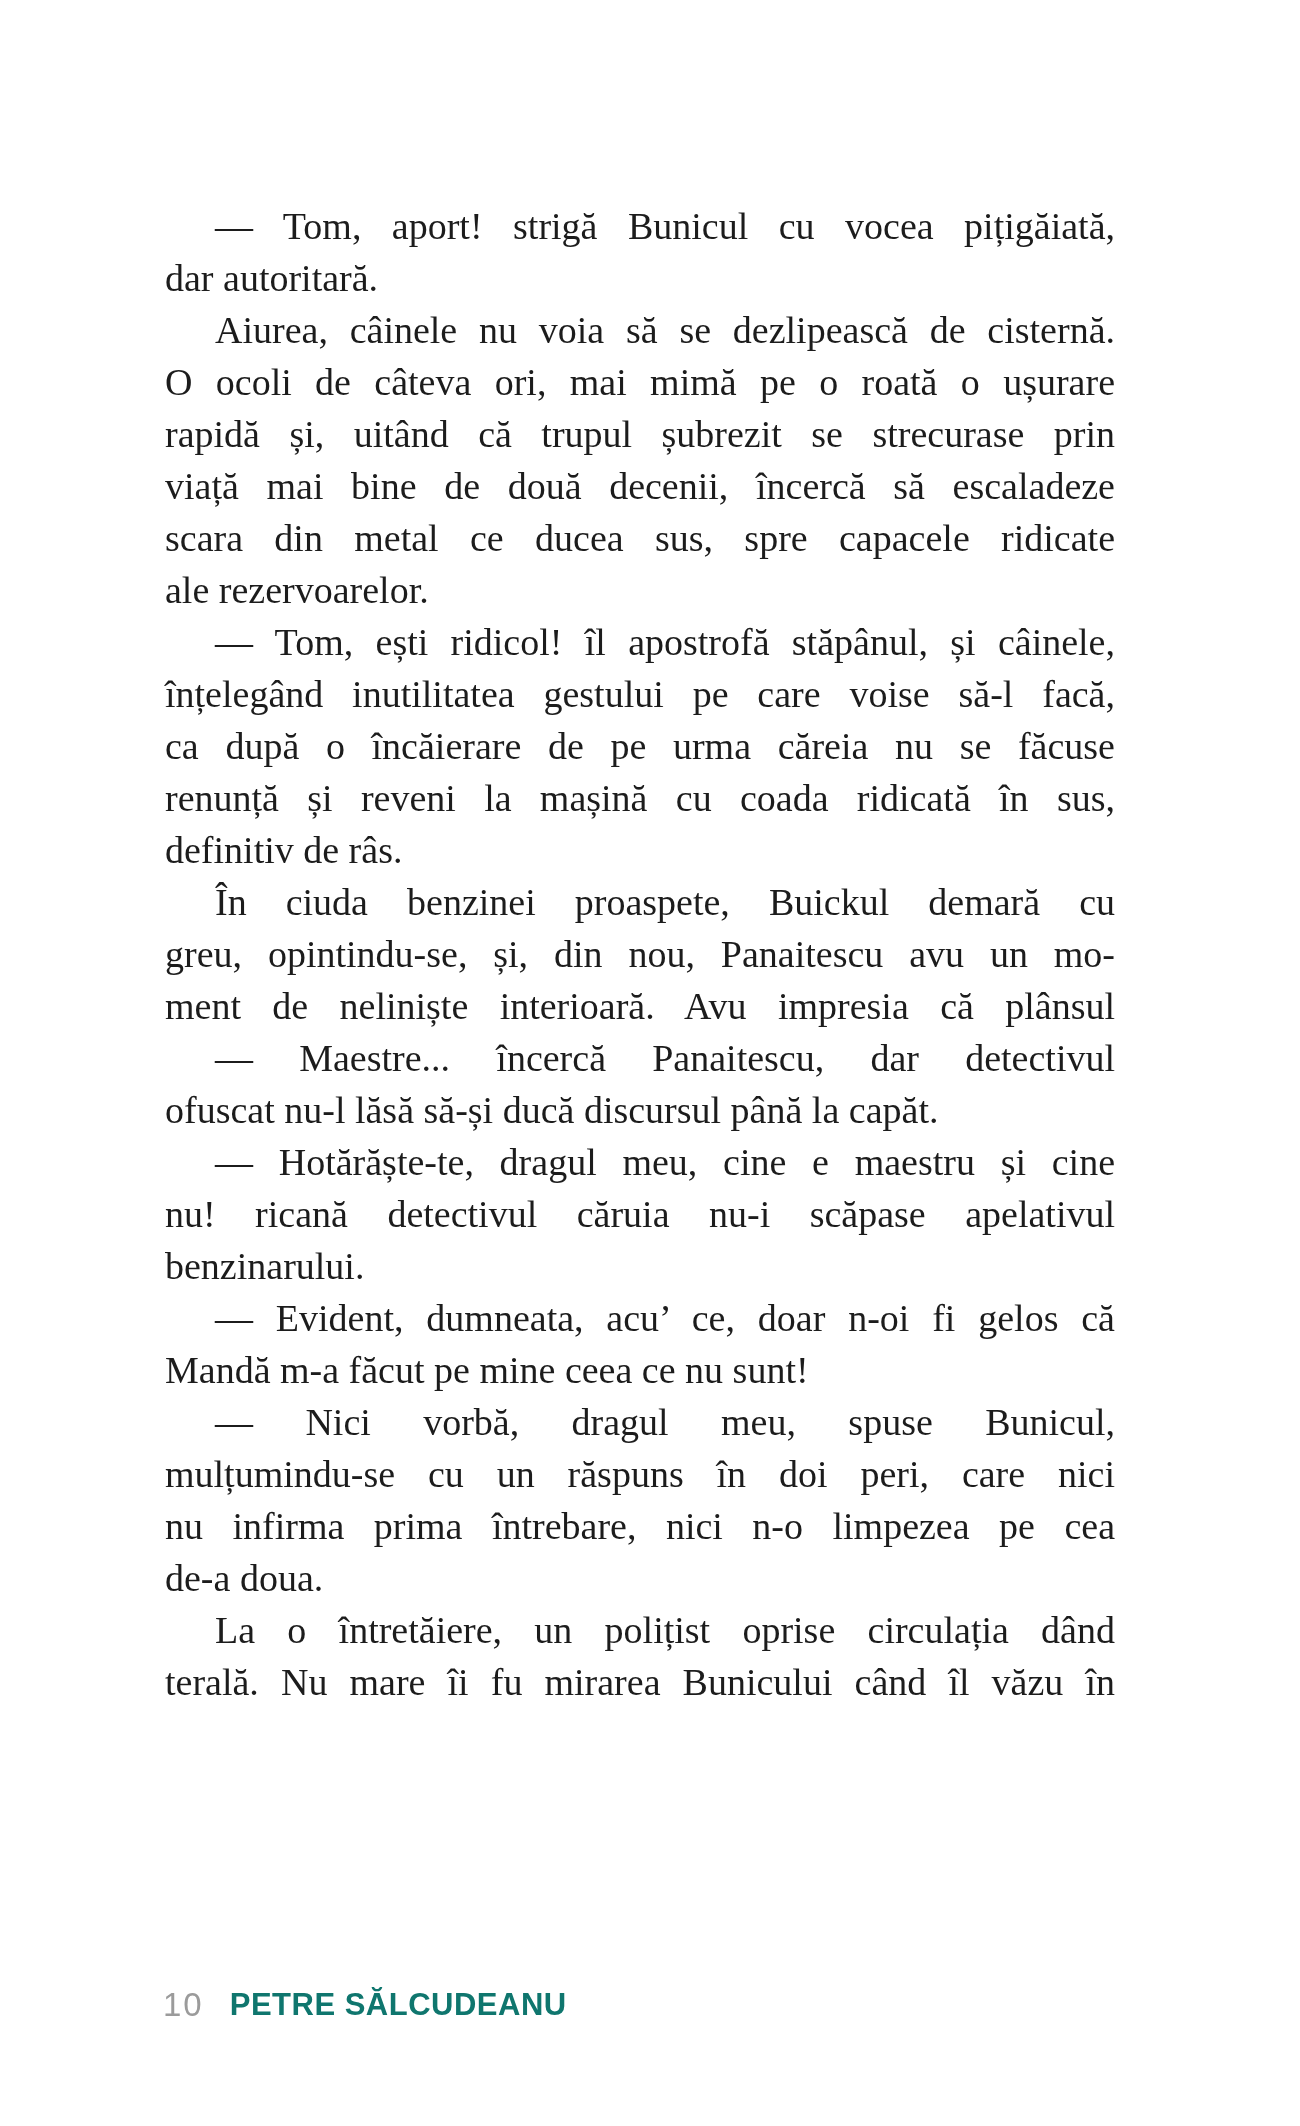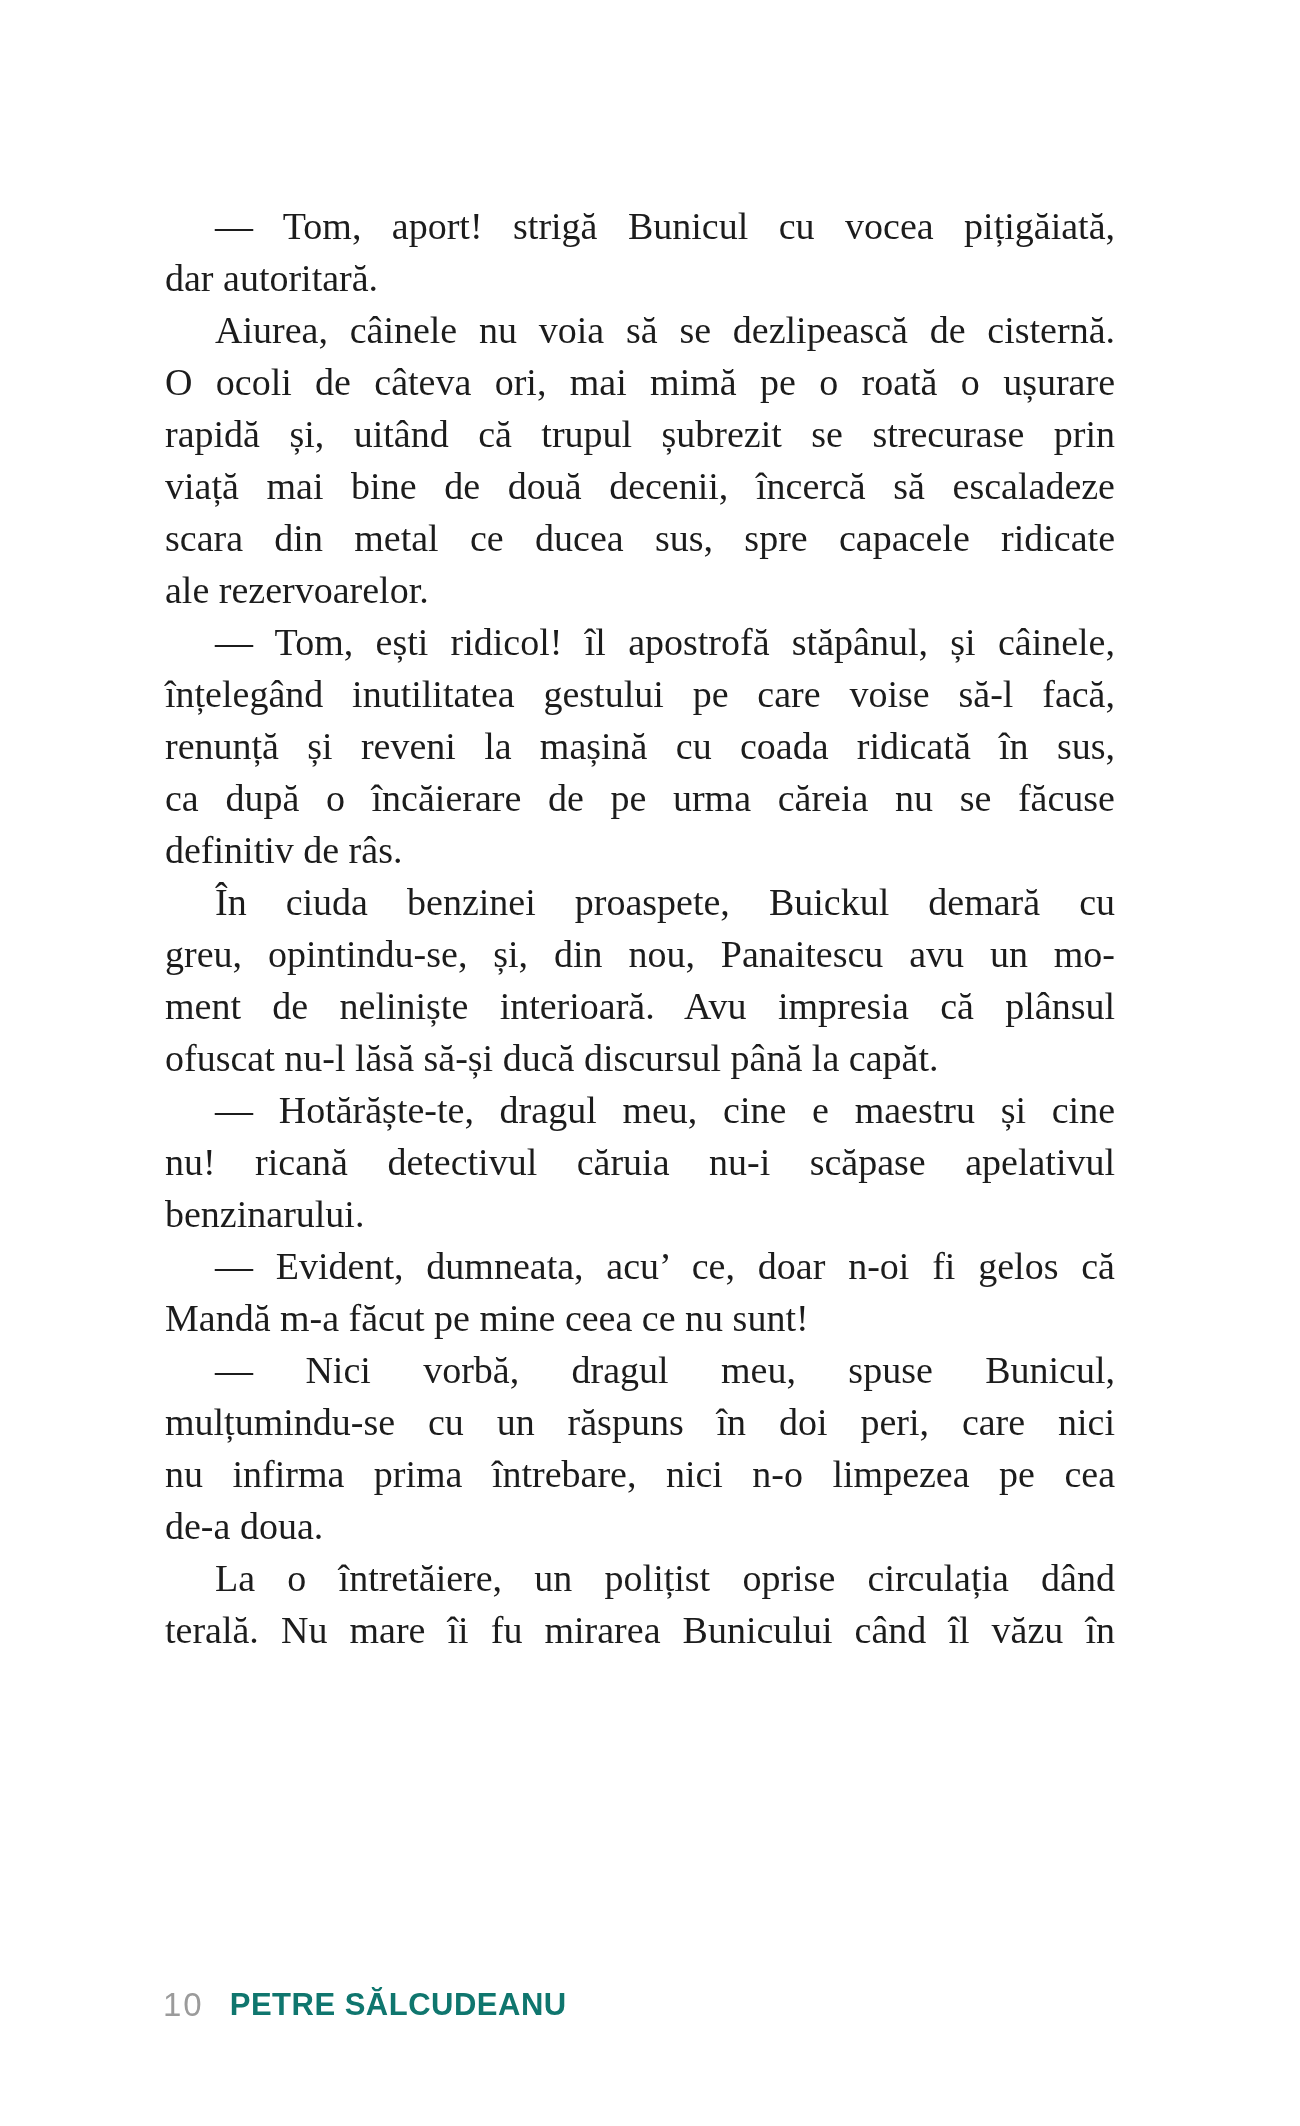--- a/index.html
+++ b/index.html
@@ -79,30 +79,31 @@
         <div class="line just indent">Aiurea, câinele nu voia să se dezlipească de cisternă.</div>
         <div class="line just">O ocoli de câteva ori, mai mimă pe o roată o ușurare</div>
         <div class="line just">rapidă și, uitând că trupul șubrezit se strecurase prin</div>
         <div class="line just">viață mai bine de două decenii, încercă să escaladeze</div>
         <div class="line just">scara din metal ce ducea sus, spre capacele ridicate</div>
         <div class="line">ale rezervoarelor.</div>
       </div>
       <div class="para">
         <div class="line just indent">— Tom, ești ridicol! îl apostrofă stăpânul, și câinele,</div>
         <div class="line just">înțelegând inutilitatea gestului pe care voise să-l facă,</div>
+        <div class="line just">ca după o încăierare de pe urma căreia nu se făcuse</div>
         <div class="line just">renunță și reveni la mașină cu coada ridicată în sus,</div>
-        <div class="line just">ca după o încăierare de pe urma căreia nu se făcuse</div>
         <div class="line">definitiv de râs.</div>
       </div>
       <div class="para">
         <div class="line just indent">În ciuda benzinei proaspete, Buickul demară cu</div>
         <div class="line just">greu, opintindu-se, și, din nou, Panaitescu avu un mo-</div>
         <div class="line just">ment de neliniște interioară. Avu impresia că plânsul</div>
       </div>
       <div class="para">
+        <div class="line just indent">— Maestre... încercă Panaitescu, dar detectivul</div>
         <div class="line">ofuscat nu-l lăsă să-și ducă discursul până la capăt.</div>
       </div>
       <div class="para">
         <div class="line just indent">— Hotărăște-te, dragul meu, cine e maestru și cine</div>
         <div class="line just">nu! ricană detectivul căruia nu-i scăpase apelativul</div>
         <div class="line">benzinarului.</div>
       </div>
       <div class="para">
         <div class="line just indent">— Evident, dumneata, acu’ ce, doar n-oi fi gelos că</div>
         <div class="line">Mandă m-a făcut pe mine ceea ce nu sunt!</div>

